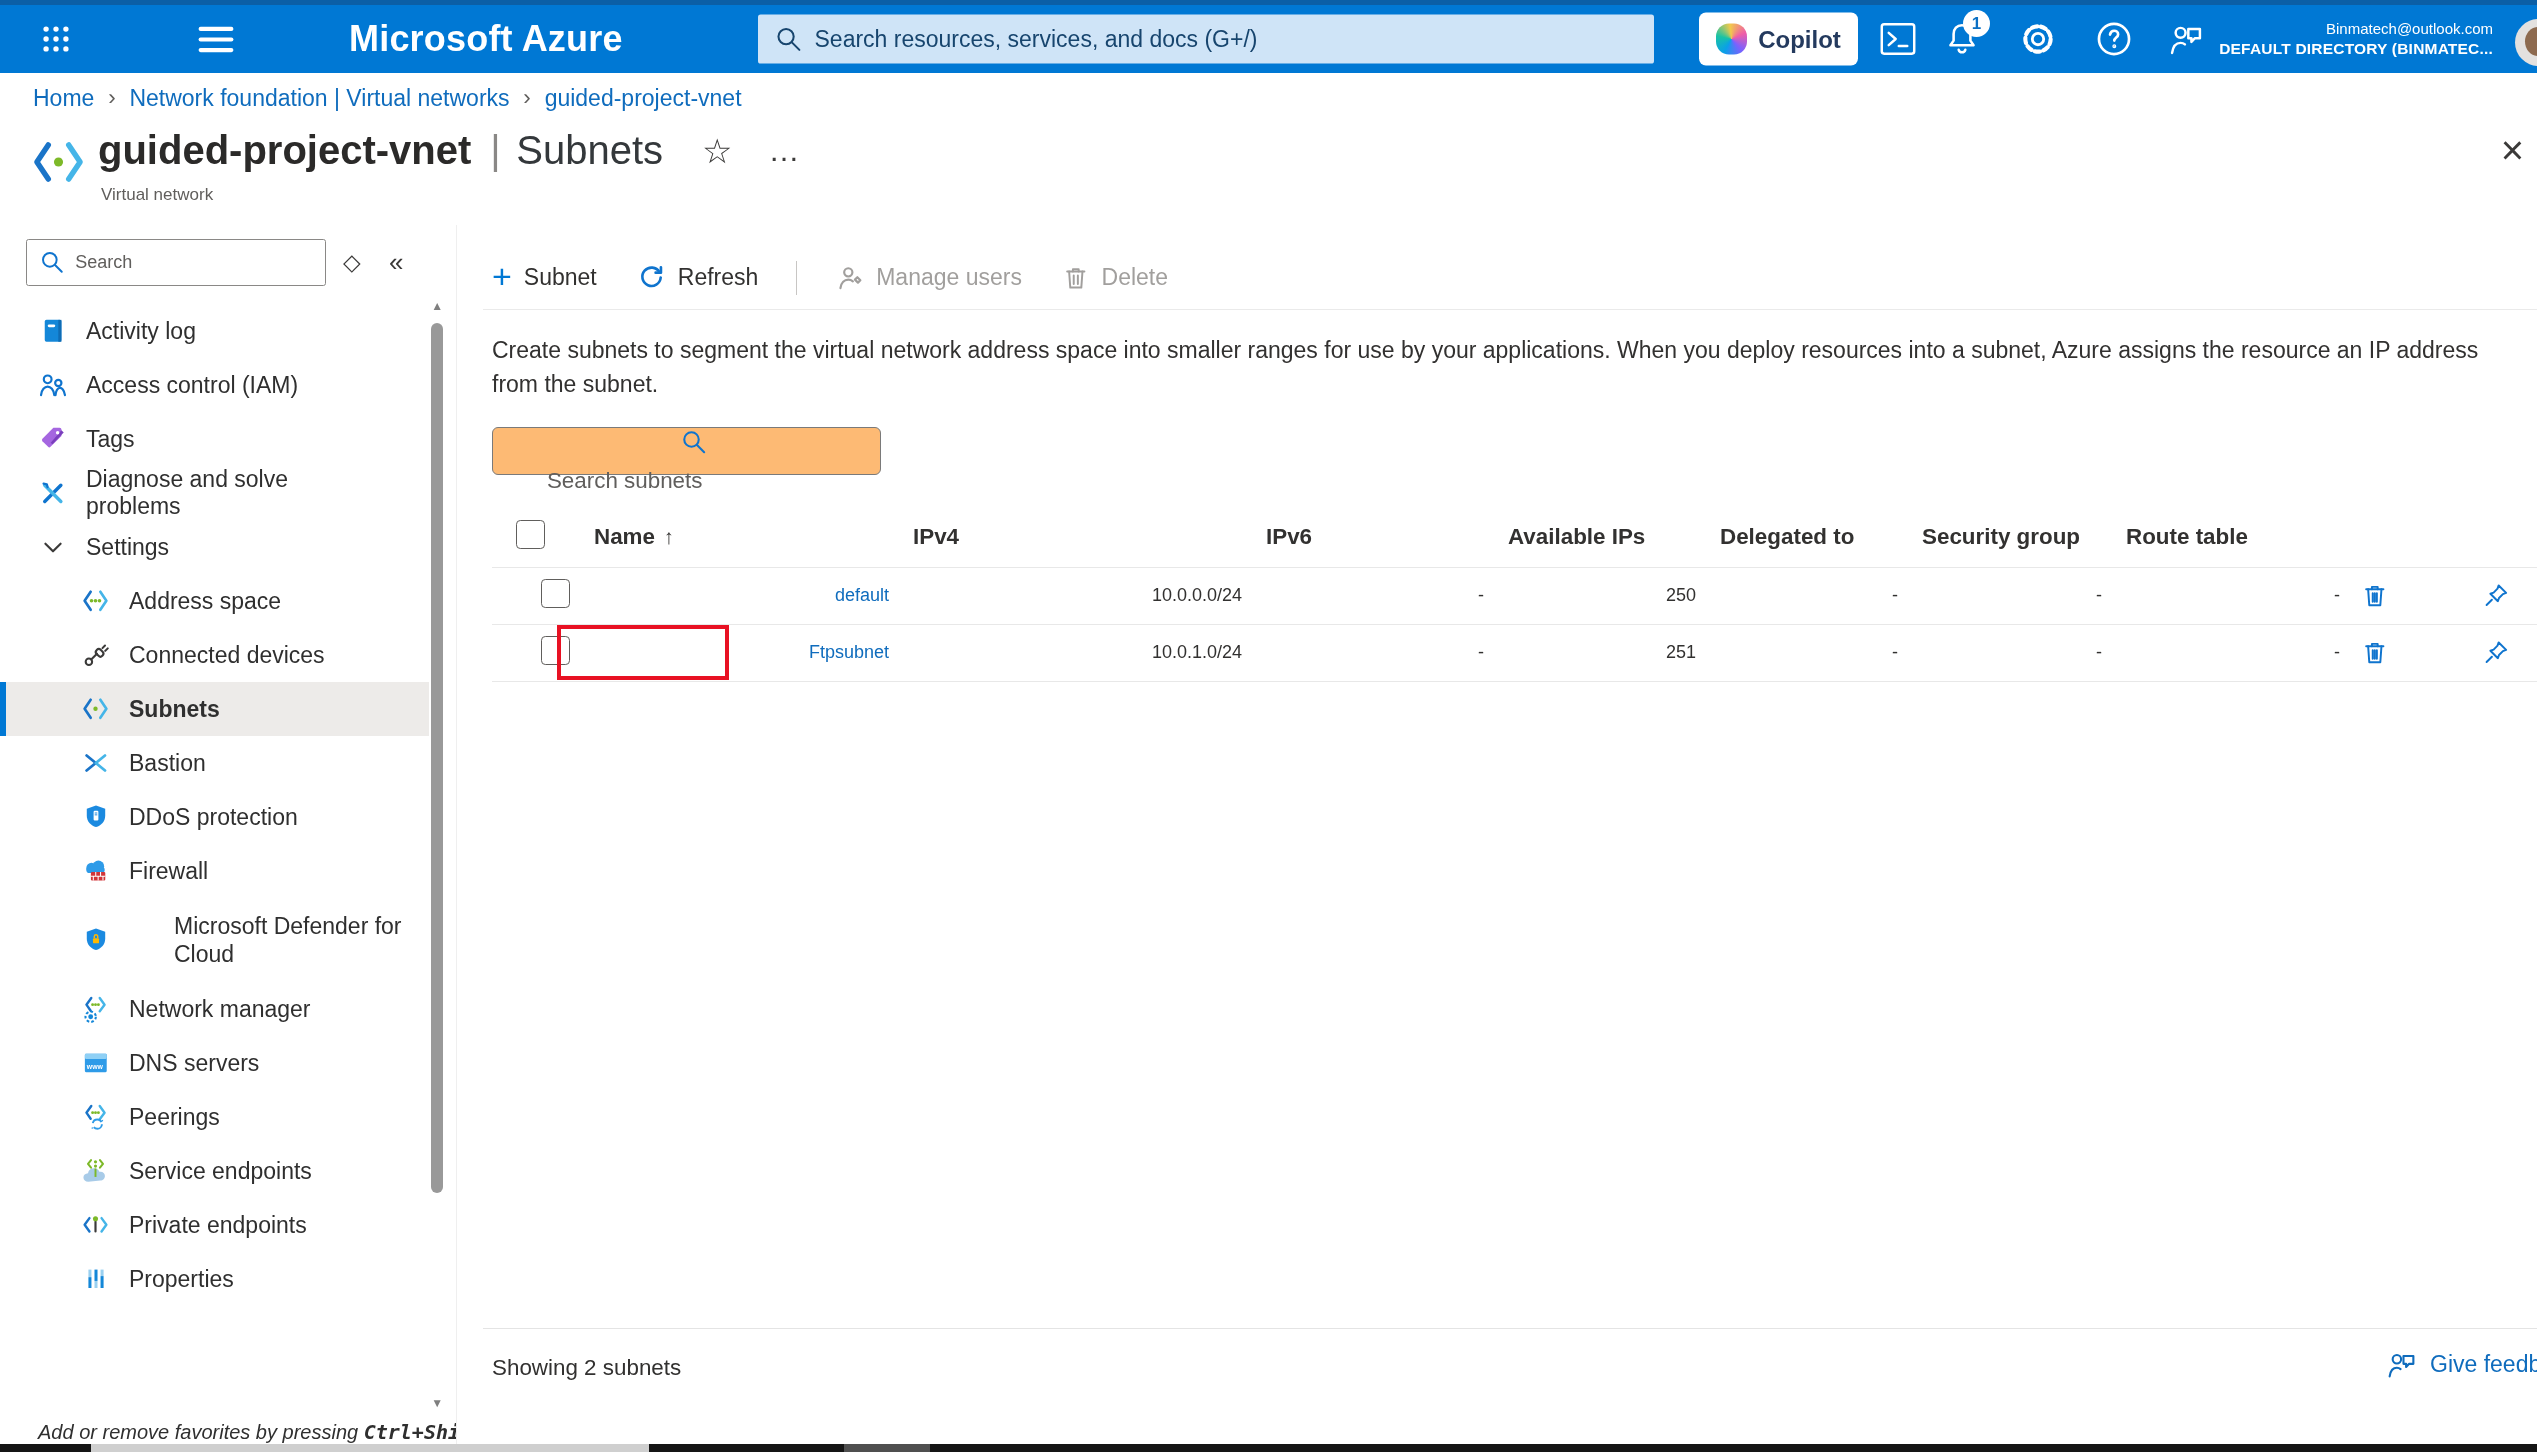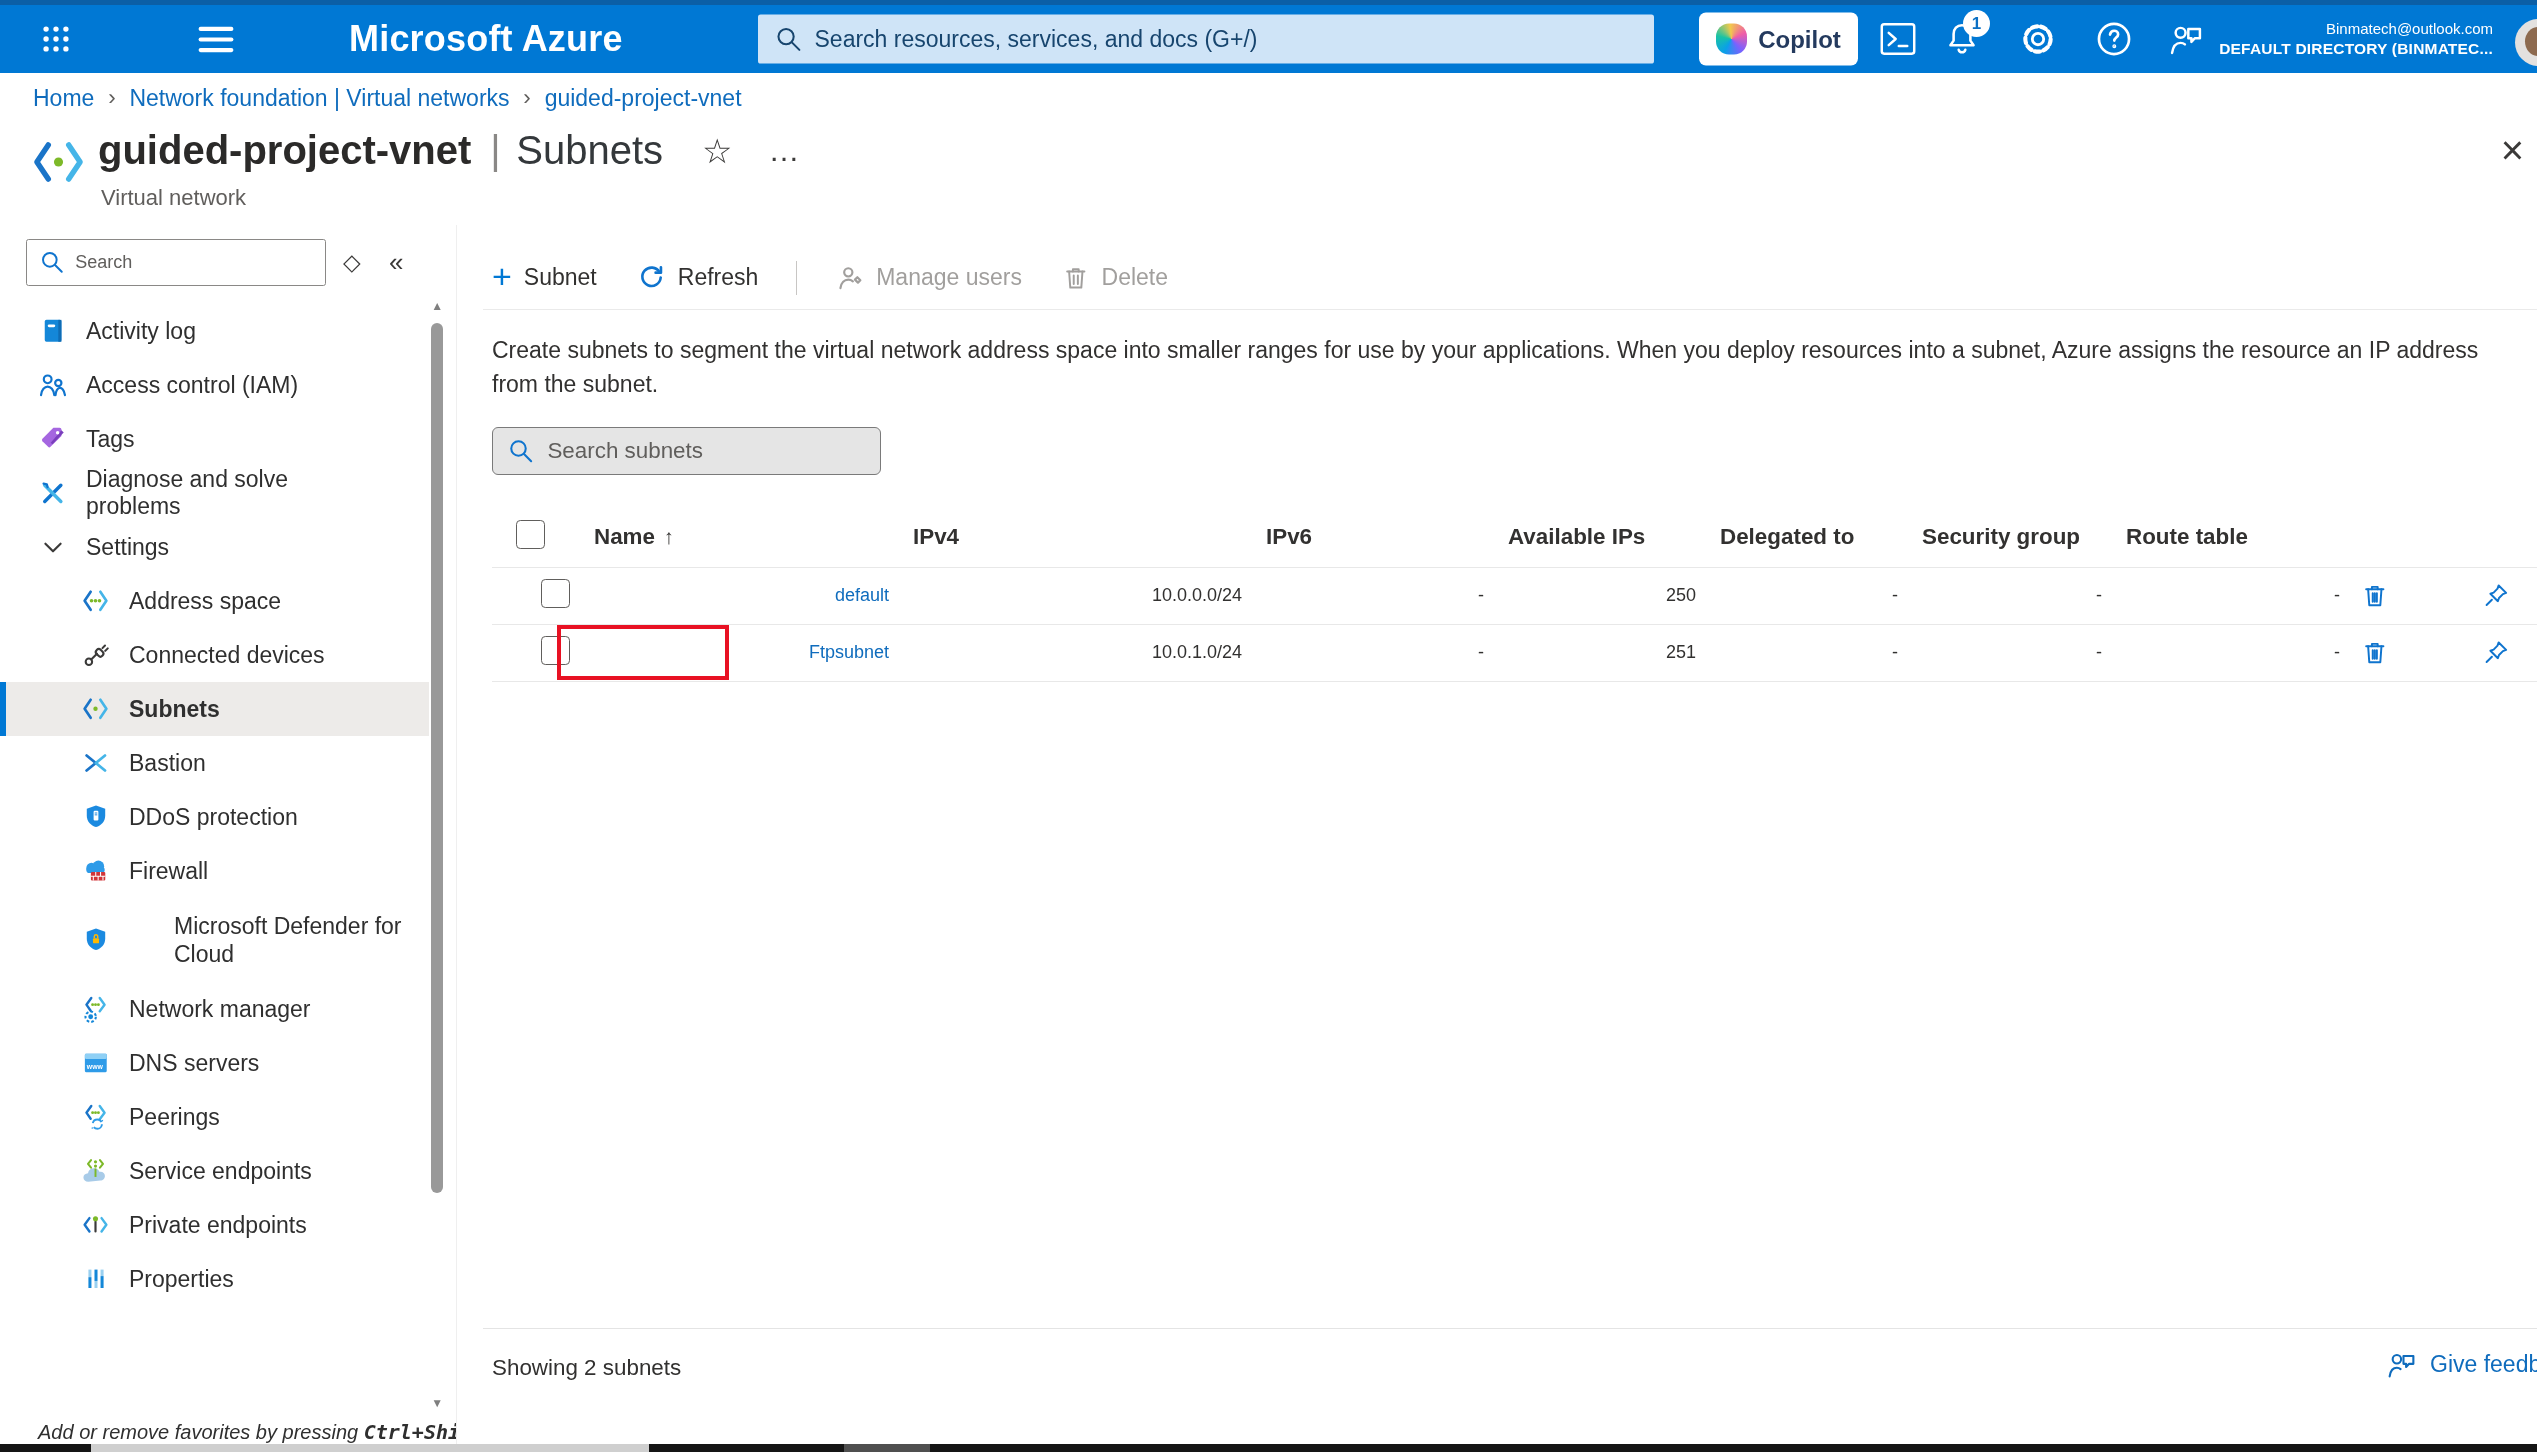--- a/index.html
+++ b/index.html
@@ -37,21 +37,21 @@
 
   
   .pagehead { position:relative; height:102px; }
   .ph-icon { position:absolute; left:31px; top:13.8px; }
   .ph-titlerow { position:absolute; left:98px; top:5.2px; display:flex; align-items:center; white-space:nowrap; }
   .ph-name { font-size:40px; font-weight:700; color:#2b2a29; }
   .ph-pipe { font-size:40px; font-weight:300; color:#8a8886; margin:0 15.5px 0 19px; }
   .ph-section { font-size:40px; font-weight:400; color:#34383b; }
   .ph-star { font-size:34px; color:#3b3a39; margin-left:39px; cursor:pointer; }
   .ph-more { font-size:31px; color:#3b3a39; margin-left:36px; letter-spacing:1.7px; cursor:pointer; }
-  .ph-sub { position:absolute; left:101px; top:62px; font-size:22px; color:#605e5c; }
+  .ph-sub { position:absolute; left:101px; top:62px; font-size:17px; color:#605e5c; }
   .ph-close { position:absolute; right:13.8px; top:6.9px; font-size:40px; font-weight:300; color:#3b3a39; cursor:pointer; line-height:1; }
 
   
   .content { display:flex; height:1221px; }
 
   
   .sidebar { position:relative; width:457px; border-right:0.9px solid #efefef; overflow:hidden; }
   .sb-search { position:absolute; left:26px; top:13.8px; width:300px; height:47px; border:1.3px solid #8a8886; border-radius:2.6px; display:flex; align-items:center; padding-left:12px; gap:10.3px; background:#fff; }
   .sb-search input { border:0; outline:0; font-family:inherit; font-size:18px; color:#605e5c; width:215px; }
   .sb-search input::placeholder { color:#605e5c; opacity:1; }
@@ -76,21 +76,21 @@
   
   .main { position:relative; flex:1; padding-left:35px; overflow:hidden; }
   .toolbar { display:flex; align-items:center; margin-top:27.6px; height:50px; font-size:23px; color:#323130; }
   .tool { display:flex; align-items:center; gap:12px; cursor:pointer; white-space:nowrap; }
   .tool .plus { color:#0078d4; font-size:34px; font-weight:300; line-height:1; margin-top:-3.4px; }
   .tool.disabled { color:#a19f9d; cursor:default; }
   .tool + .tool { margin-left:40px; }
   .tool-sep { width:0.9px; height:34px; background:#c8c6c4; margin:0 38px; }
   .tb-rule { border-top:0.9px solid #eaeaea; margin-top:6.9px; margin-left:-9.5px; }
   .desc { margin-top:22.4px; width:2033px; font-size:23px; line-height:34px; color:#323130; }
-  .subnet-search { margin-top:26px; width:389px; height:48px; border:0.9px solid #7a7a7a; border-radius:6px; display:flex; align-items:center; padding-left:13.8px; gap:13px; background:#e5e5e5; }
+  .subnet-search { margin-top:26px; width:389px; height:48px; border:0.9px solid #7a7a7a; border-radius:6px; display:flex; align-items:center; padding-left:13.8px; gap:13px; background:#fdba74;flex-direction:column; }
   .subnet-search input { border:0; outline:0; font-family:inherit; font-size:22.4px; color:#605e5c; width:293px; background:transparent; }
   .subnet-search input::placeholder { color:#605e5c; opacity:1; }
 
   .grid { display:grid; grid-template-columns:78px 319px 353px 242px 212px 202px 204px 238px 121px 77px; align-items:center; }
   .thead { margin-top:33px; height:60px; border-bottom:0.9px solid #e8e8e8; font-weight:700; font-size:22.4px; color:#323130; }
   .cell { padding-left:24px; white-space:nowrap; overflow:hidden; }
   .cell.chk { padding-left:24px; }
   .sort-arrow { font-weight:400; font-size:20.7px; margin-left:8.6px; color:#3b3a39; }
   .trow { position:relative; height:57px; border-bottom:0.9px solid #e8e8e8; font-size:18px; color:#323130; background:#fff;text-align:right; }
   .rowlink { color:#0f6cbd; text-decoration:none; cursor:pointer; }

